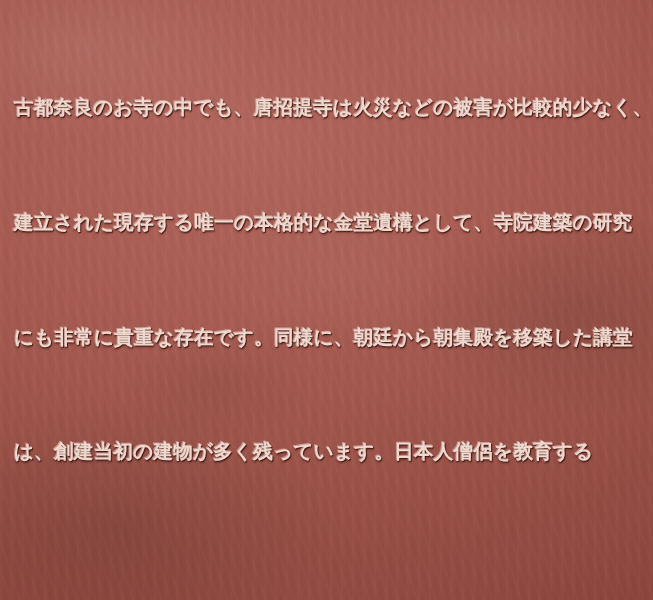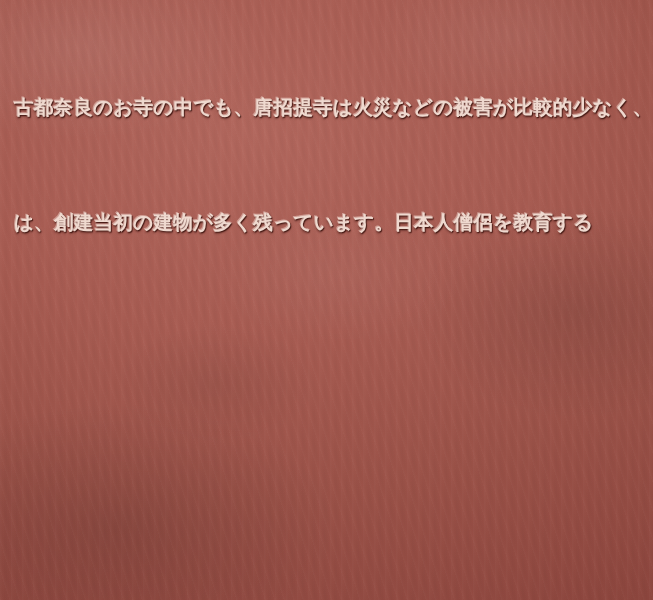--- a/index.html
+++ b/index.html
@@ -89,20 +89,22 @@
     display: block;
     white-space: pre;
   }
 </style>
 </head>
 <body>
 
 <div id="plaque">
   <div id="text-body">
     <span class="line">古都奈良のお寺の中でも、唐招提寺は火災などの被害が比較的少なく、</span>
+    <span class="line">建立された現存する唯一の本格的な金堂遺構として、寺院建築の研究</span>
+    <span class="line">にも非常に貴重な存在です。同様に、朝廷から朝集殿を移築した講堂</span>
     <span class="line">は、創建当初の建物が多く残っています。日本人僧侶を教育する</span>
     
     
     
     
     
     
     
     
     

